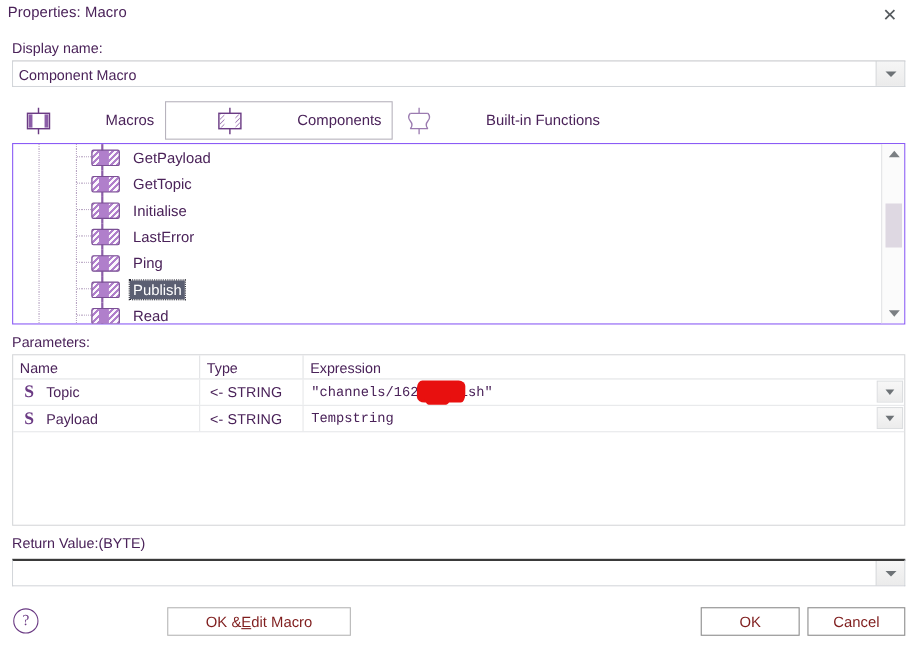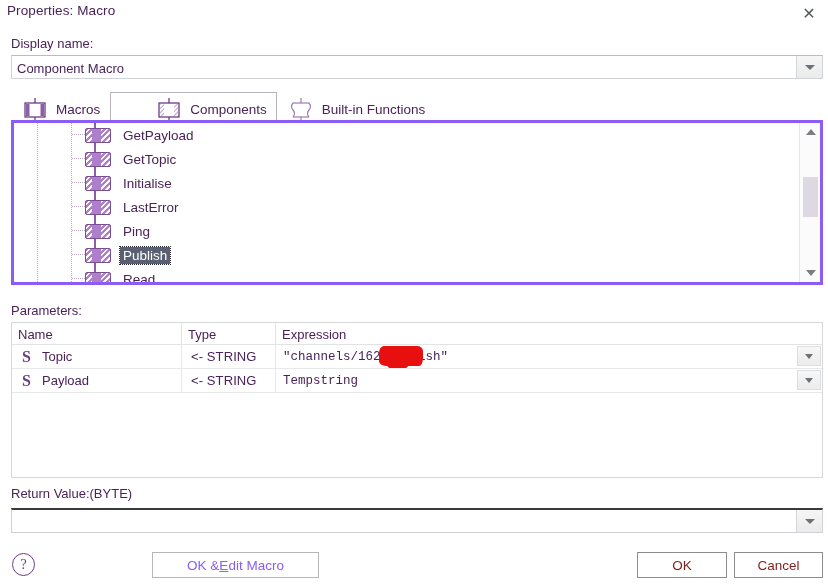--- a/index.html
+++ b/index.html
@@ -64,27 +64,27 @@
   .tabs {
     position: absolute; left: 11px; top: 92px; height: 35px;
     display: flex; align-items: center;
   }
   .tab {
     display: flex; align-items: center; gap: 7px;
     height: 35px; padding: 0 9px; cursor: pointer;
     border: 1px solid transparent; background: transparent;
   }
   .tab.selected { border: 1px solid #b7b3bd; background: #ffffff; padding-left: 44px; }
-  .tab-label { font-size: 13.5px; color: #4a2259; white-space: nowrap; }
+  .tab-label { font-size: 13.5px; color: #4a2259; white-space: nowrap; margin-left: 40px; }
   .tab-icon { width: 28px; height: 28px; display:block; }
 
   
   .tree-panel {
-    position: absolute; left: 11px; top: 120px; width: 812px; height: 165px;
-    border: 3px solid #8b5cf6; background: #ffffff; overflow: hidden;
+    position: absolute; left: 11px; top: 130px; width: 812px; height: 165px;
+    border: 1px solid #8b5cf6; background: #ffffff; overflow: hidden;
   }
   .tree-inner { position: absolute; left: 0; top: 0; right: 22px; bottom: 0; }
   .guide {
     position: absolute; top: -6px; bottom: -6px; width: 1px;
     background: repeating-linear-gradient(to bottom, #b9a7c4 0 1px, transparent 1px 2px);
   }
   .guide.g1 { left: 23px; }
   .guide.g2 { left: 57px; }
   .row {
     position: relative; height: 24px;
@@ -212,21 +212,21 @@
     font-size: 14px; color: #6b3b84; cursor: pointer; background: #fff;
     font-family: "Liberation Serif", serif;
   }
   .btn {
     position: absolute; height: 26px;
     border: 1px solid #8d8d8d; background: #ffffff;
     display: flex; align-items: center; justify-content: center;
     font-size: 13.5px; color: #7f1d1d; cursor: pointer;
     font-family: "Liberation Sans", sans-serif;
   }
-  .btn.disabled { color: #8b5cf6; border-color: #b6b6b6; cursor: default; }
+  .btn.disabled { color: #7f1d1d; border-color: #b6b6b6; cursor: default; }
   .btn-editmacro { left: 152px; top: 552px; width: 167px; }
   .btn-ok { left: 637px; top: 552px; width: 90px; }
   .btn-cancel { left: 734px; top: 552px; width: 89px; }
   .underline-e { text-decoration: underline; }
 </style>
 </head>
 <body>
 
 <div class="dialog">
 

